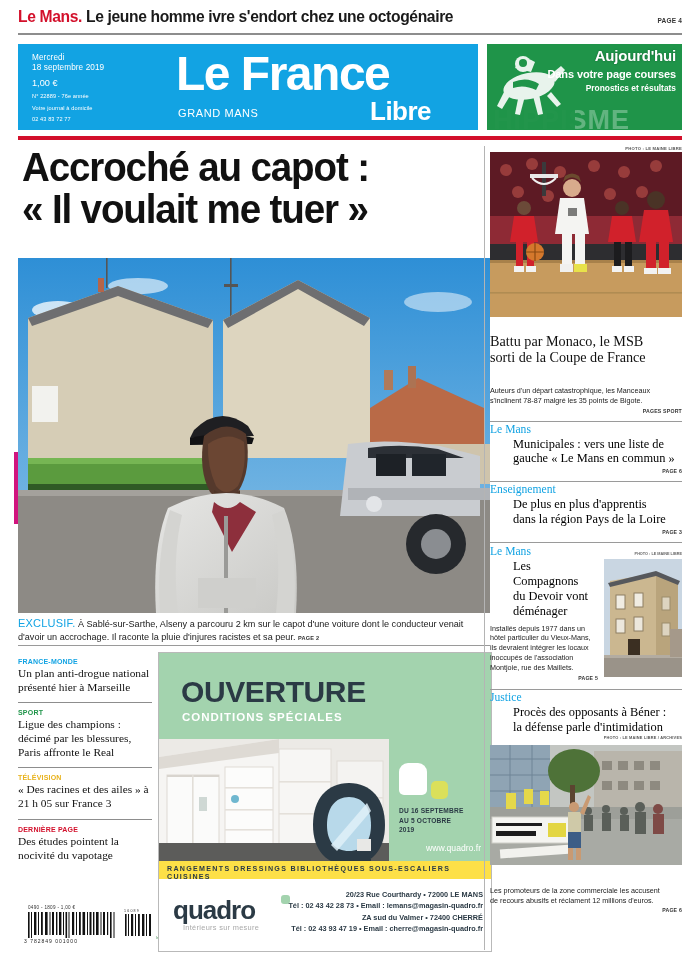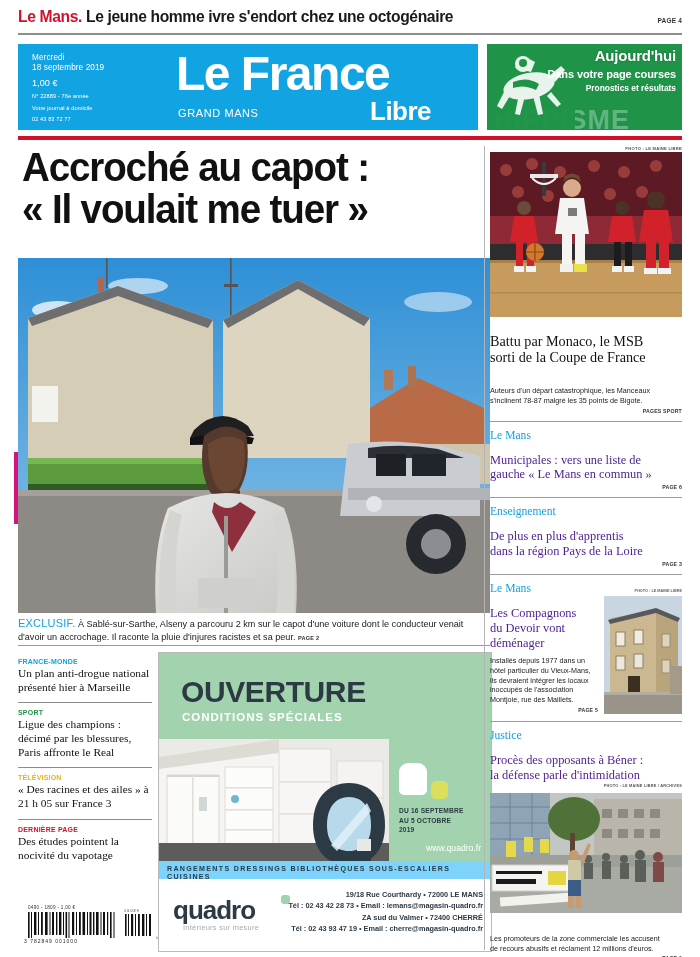--- a/index.html
+++ b/index.html
@@ -96,21 +96,21 @@
       letter-spacing:1px;}
   .ad-photo{position:absolute;left:0;top:86px;width:230px;height:122px;overflow:hidden;}
   .ad-q{position:absolute;left:150px;top:128px;width:80px;height:95px;}
   .ad-chip-w{position:absolute;left:240px;top:110px;width:28px;height:32px;background:#fff;
       border-radius:9px 9px 5px 5px;}
   .ad-chip-y{position:absolute;left:272px;top:128px;width:17px;height:18px;background:#dbe05a;
       border-radius:5px;}
   .ad-dates{position:absolute;left:240px;top:153px;font-size:6.6px;font-weight:bold;color:#2b3a45;
       line-height:1.45;letter-spacing:.2px;}
   .ad-web{position:absolute;right:10px;top:190px;font-size:8.6px;color:#fff;font-weight:normal;text-align:center;}
-  .ad-yellow{position:absolute;left:0;top:208px;width:332px;height:18px;background:#7dd3fc;}
+  .ad-yellow{position:absolute;left:0;top:208px;width:332px;height:18px;background:#fde047;}
   .ad-yellow span{position:absolute;left:8px;top:4px;font-size:7.1px;font-weight:bold;color:#2b3a45;
       letter-spacing:1.3px;}
   .ad-foot{position:absolute;left:0;top:226px;width:332px;height:70px;background:#fff;}
   .ad-logo{position:absolute;left:14px;top:16px;font-weight:bold;font-size:26px;color:#2b3a45;
       letter-spacing:-1px;}
   .ad-logo-dot{position:absolute;left:122px;top:16px;width:9px;height:9px;background:#a3d3ae;
       border-radius:3px;}
   .ad-logo-sub{position:absolute;left:24px;top:44px;font-size:7.4px;color:#a9a9a9;letter-spacing:.3px;}
   .ad-contact{position:absolute;right:8px;top:10px;width:218px;text-align:right;font-size:7.3px;
       font-weight:bold;color:#2b3a45;line-height:1.55;}
@@ -118,22 +118,22 @@
   
   .rightcol{position:absolute;left:490px;top:146px;width:192px;}
   .r-photo{width:192px;height:165px;overflow:hidden;background:#ccc;position:relative;}
   .r-credit{font-size:4.2px;font-weight:bold;color:#555;text-align:right;letter-spacing:.2px;
       margin-bottom:1px;}
   .r-hl{font-family:"Liberation Serif",serif;font-size:14.2px;line-height:1.14;color:#111;
       margin-top:16px;}
   .r-sub{font-size:7.2px;line-height:1.33;color:#1a1a1a;margin-top:21px;}
   .r-pg{font-size:5.2px;font-weight:bold;color:#333;text-align:right;letter-spacing:.2px;margin-top:2px;}
   .r-hr{height:1px;background:#9a9a9a;margin:7px 0 0 0;}
-  .r-cat{color:#12a3e3;font-family:"Liberation Serif",serif;font-size:11.6px;margin-top:7px;}
-  .r-lead{font-family:"Liberation Serif",serif;font-size:12.4px;line-height:1.2;color:#4c1d95;margin-top:11px;}
+  .r-cat{color:#12a3e3;font-family:"Liberation Serif",serif;font-size:11.6px;margin-top:1px;}
+  .r-lead{font-family:"Liberation Serif",serif;font-size:12.4px;line-height:1.2;color:#000000;margin-top:1px;padding-left:23px;}
   .r-body{font-size:7.2px;line-height:1.38;color:#1a1a1a;margin-top:5px;}
 
   .compag{position:relative;margin-top:2px;}
   .compag .ctext{width:108px;}
   .compag .cphoto{position:absolute;right:0;top:14px;width:78px;height:118px;overflow:hidden;background:#d8cdb5;}
   .compag .ccredit{position:absolute;right:0;top:7px;font-size:3.8px;font-weight:bold;color:#666;}
 
   .just-photo{width:192px;height:120px;overflow:hidden;background:#c8c8c8;margin-top:5px;position:relative;}
   .just-credit{font-size:3.9px;font-weight:bold;color:#555;text-align:right;letter-spacing:.2px;}
 
@@ -412,21 +412,21 @@
 
     <div class="ad-yellow">
       <span>RANGEMENTS  DRESSINGS  BIBLIOTHÈQUES  SOUS-ESCALIERS  CUISINES</span>
     </div>
 
     <div class="ad-foot">
       <div class="ad-logo">quadro</div>
       <div class="ad-logo-dot"></div>
       <div class="ad-logo-sub">Intérieurs sur mesure</div>
       <div class="ad-contact">
-        <div>19/18 Rue Courthardy • 72000 LE MANS</div>
+        <div>20/23 Rue Courthardy • 72000 LE MANS</div>
         <div>Tél : 02 43 42 28 73 • Email : lemans@magasin-quadro.fr</div>
         <div>ZA sud du Valmer • 72400 CHERRÉ</div>
         <div>Tél : 02 43 93 47 19 • Email : cherre@magasin-quadro.fr</div>
       </div>
     </div>
   </div>
 
   <div class="coldiv"></div>
 
   <div class="rightcol">

